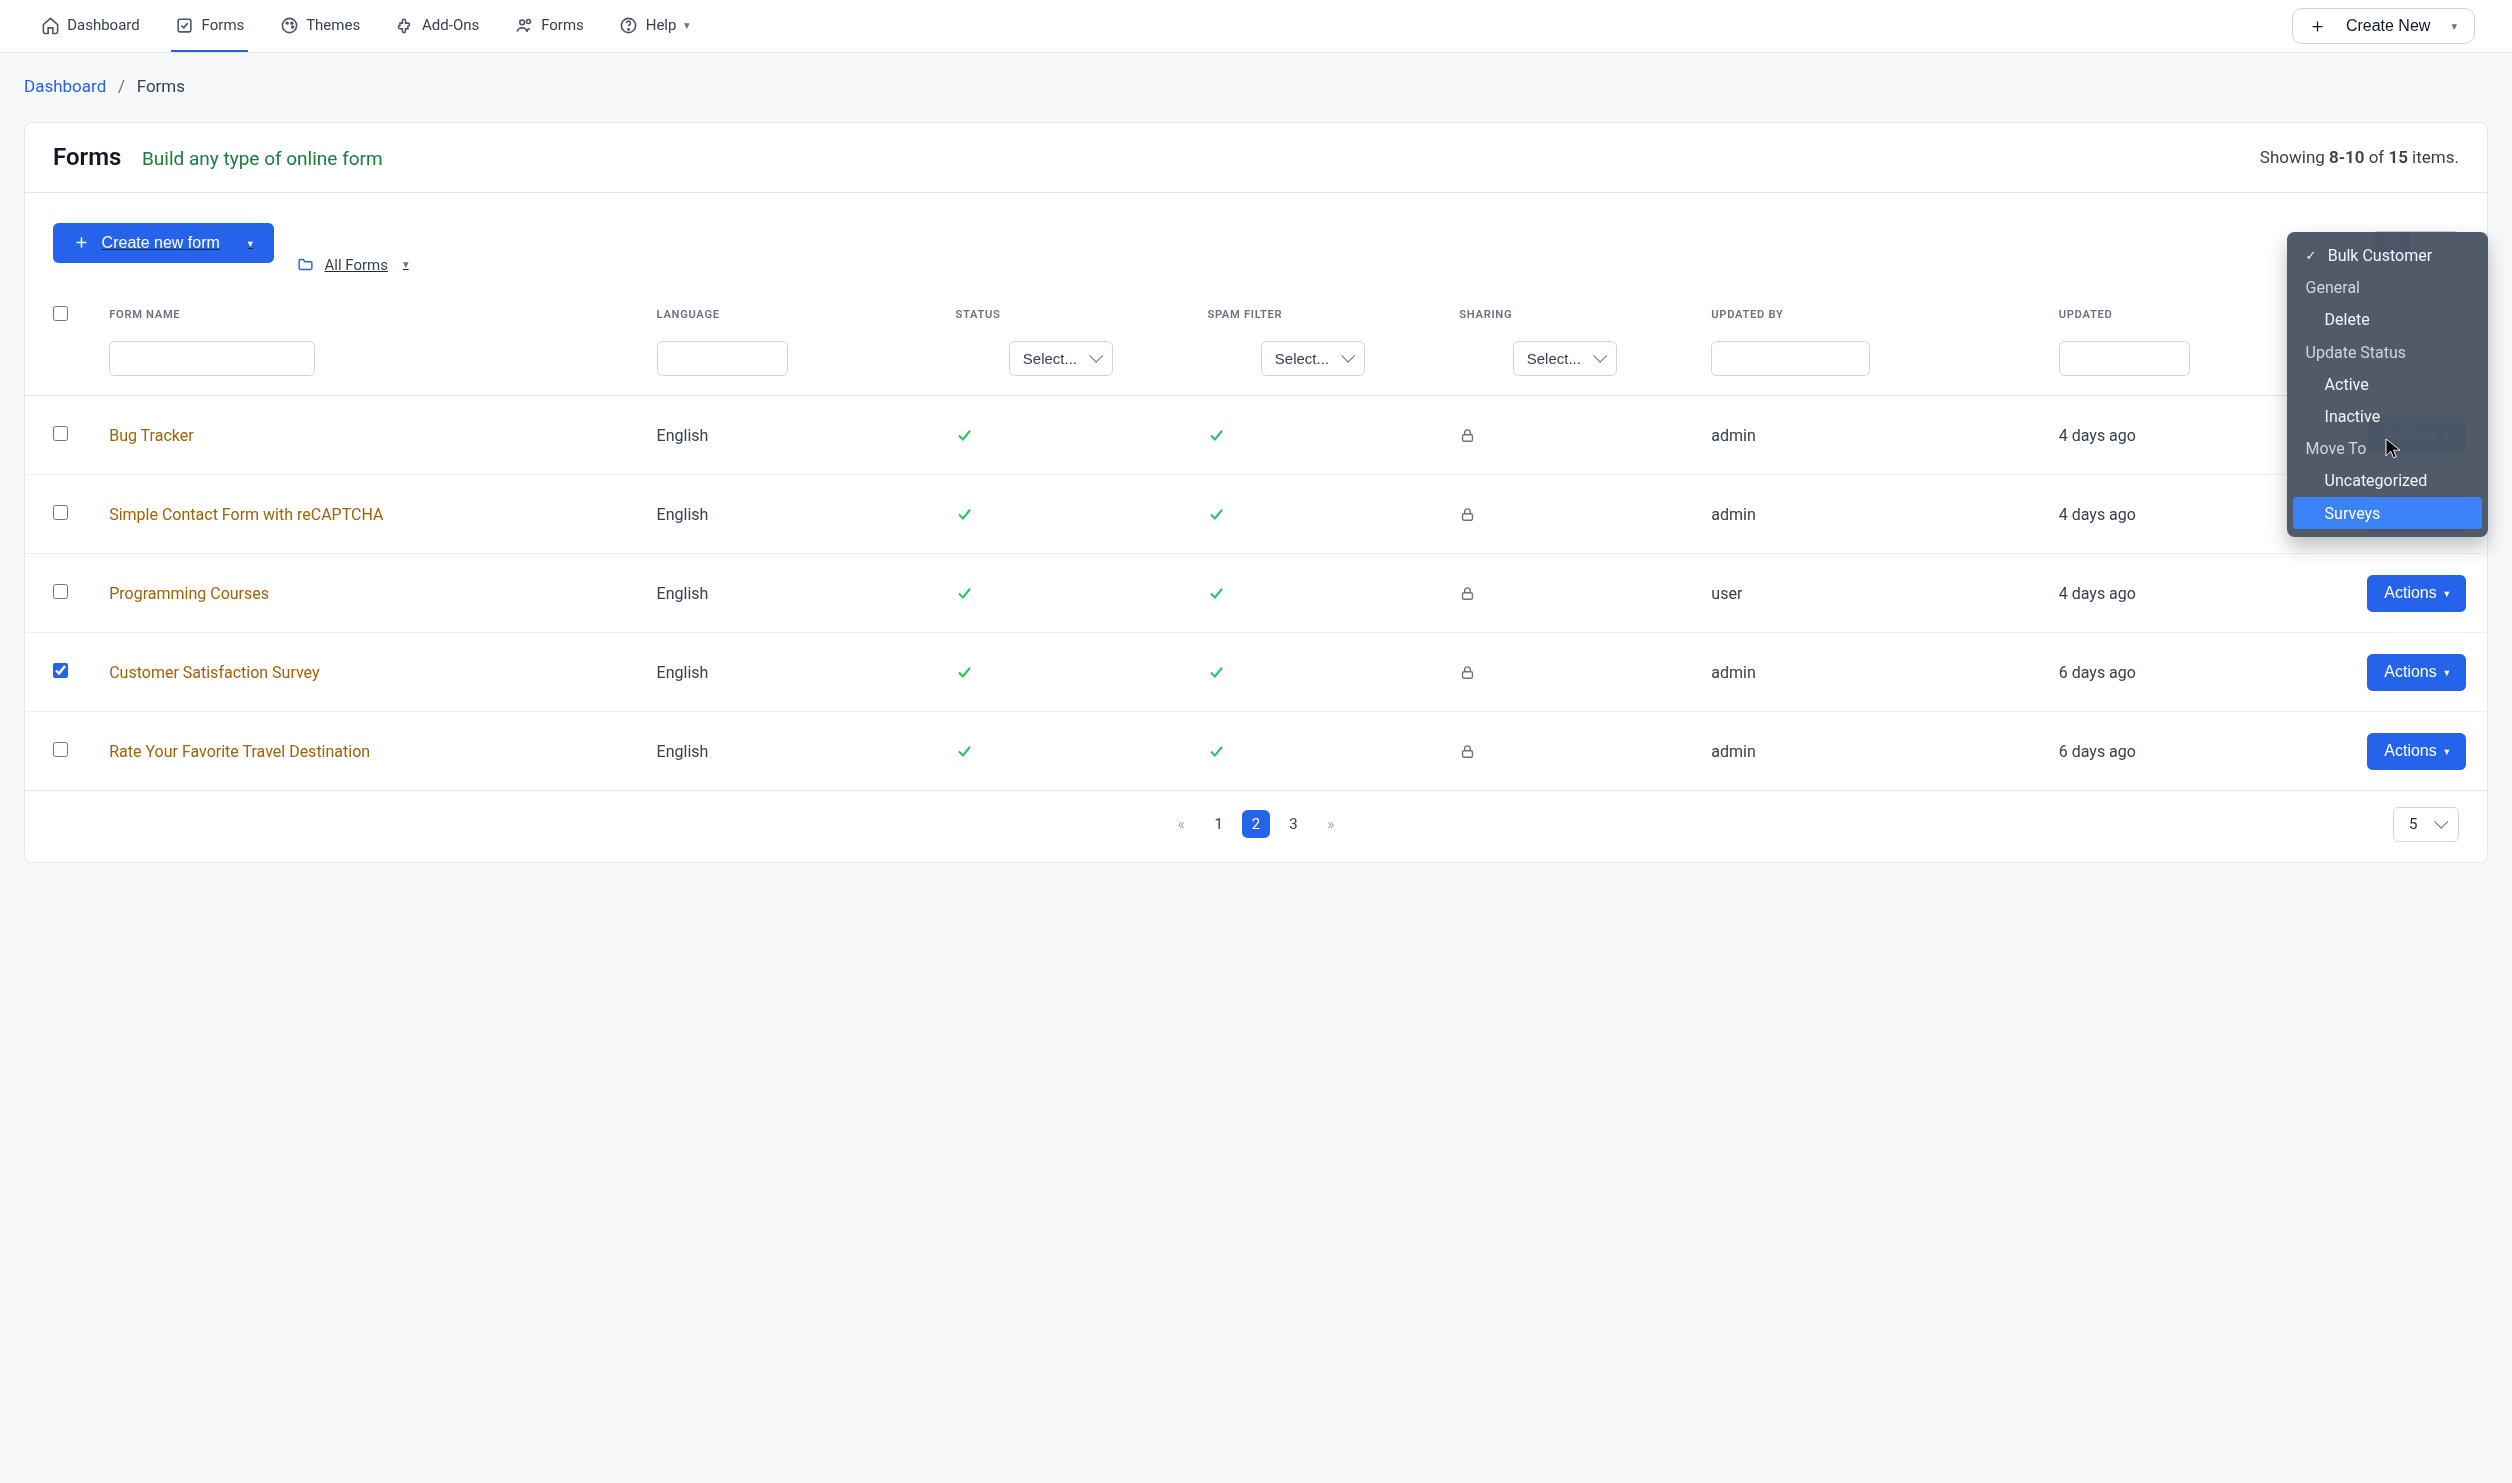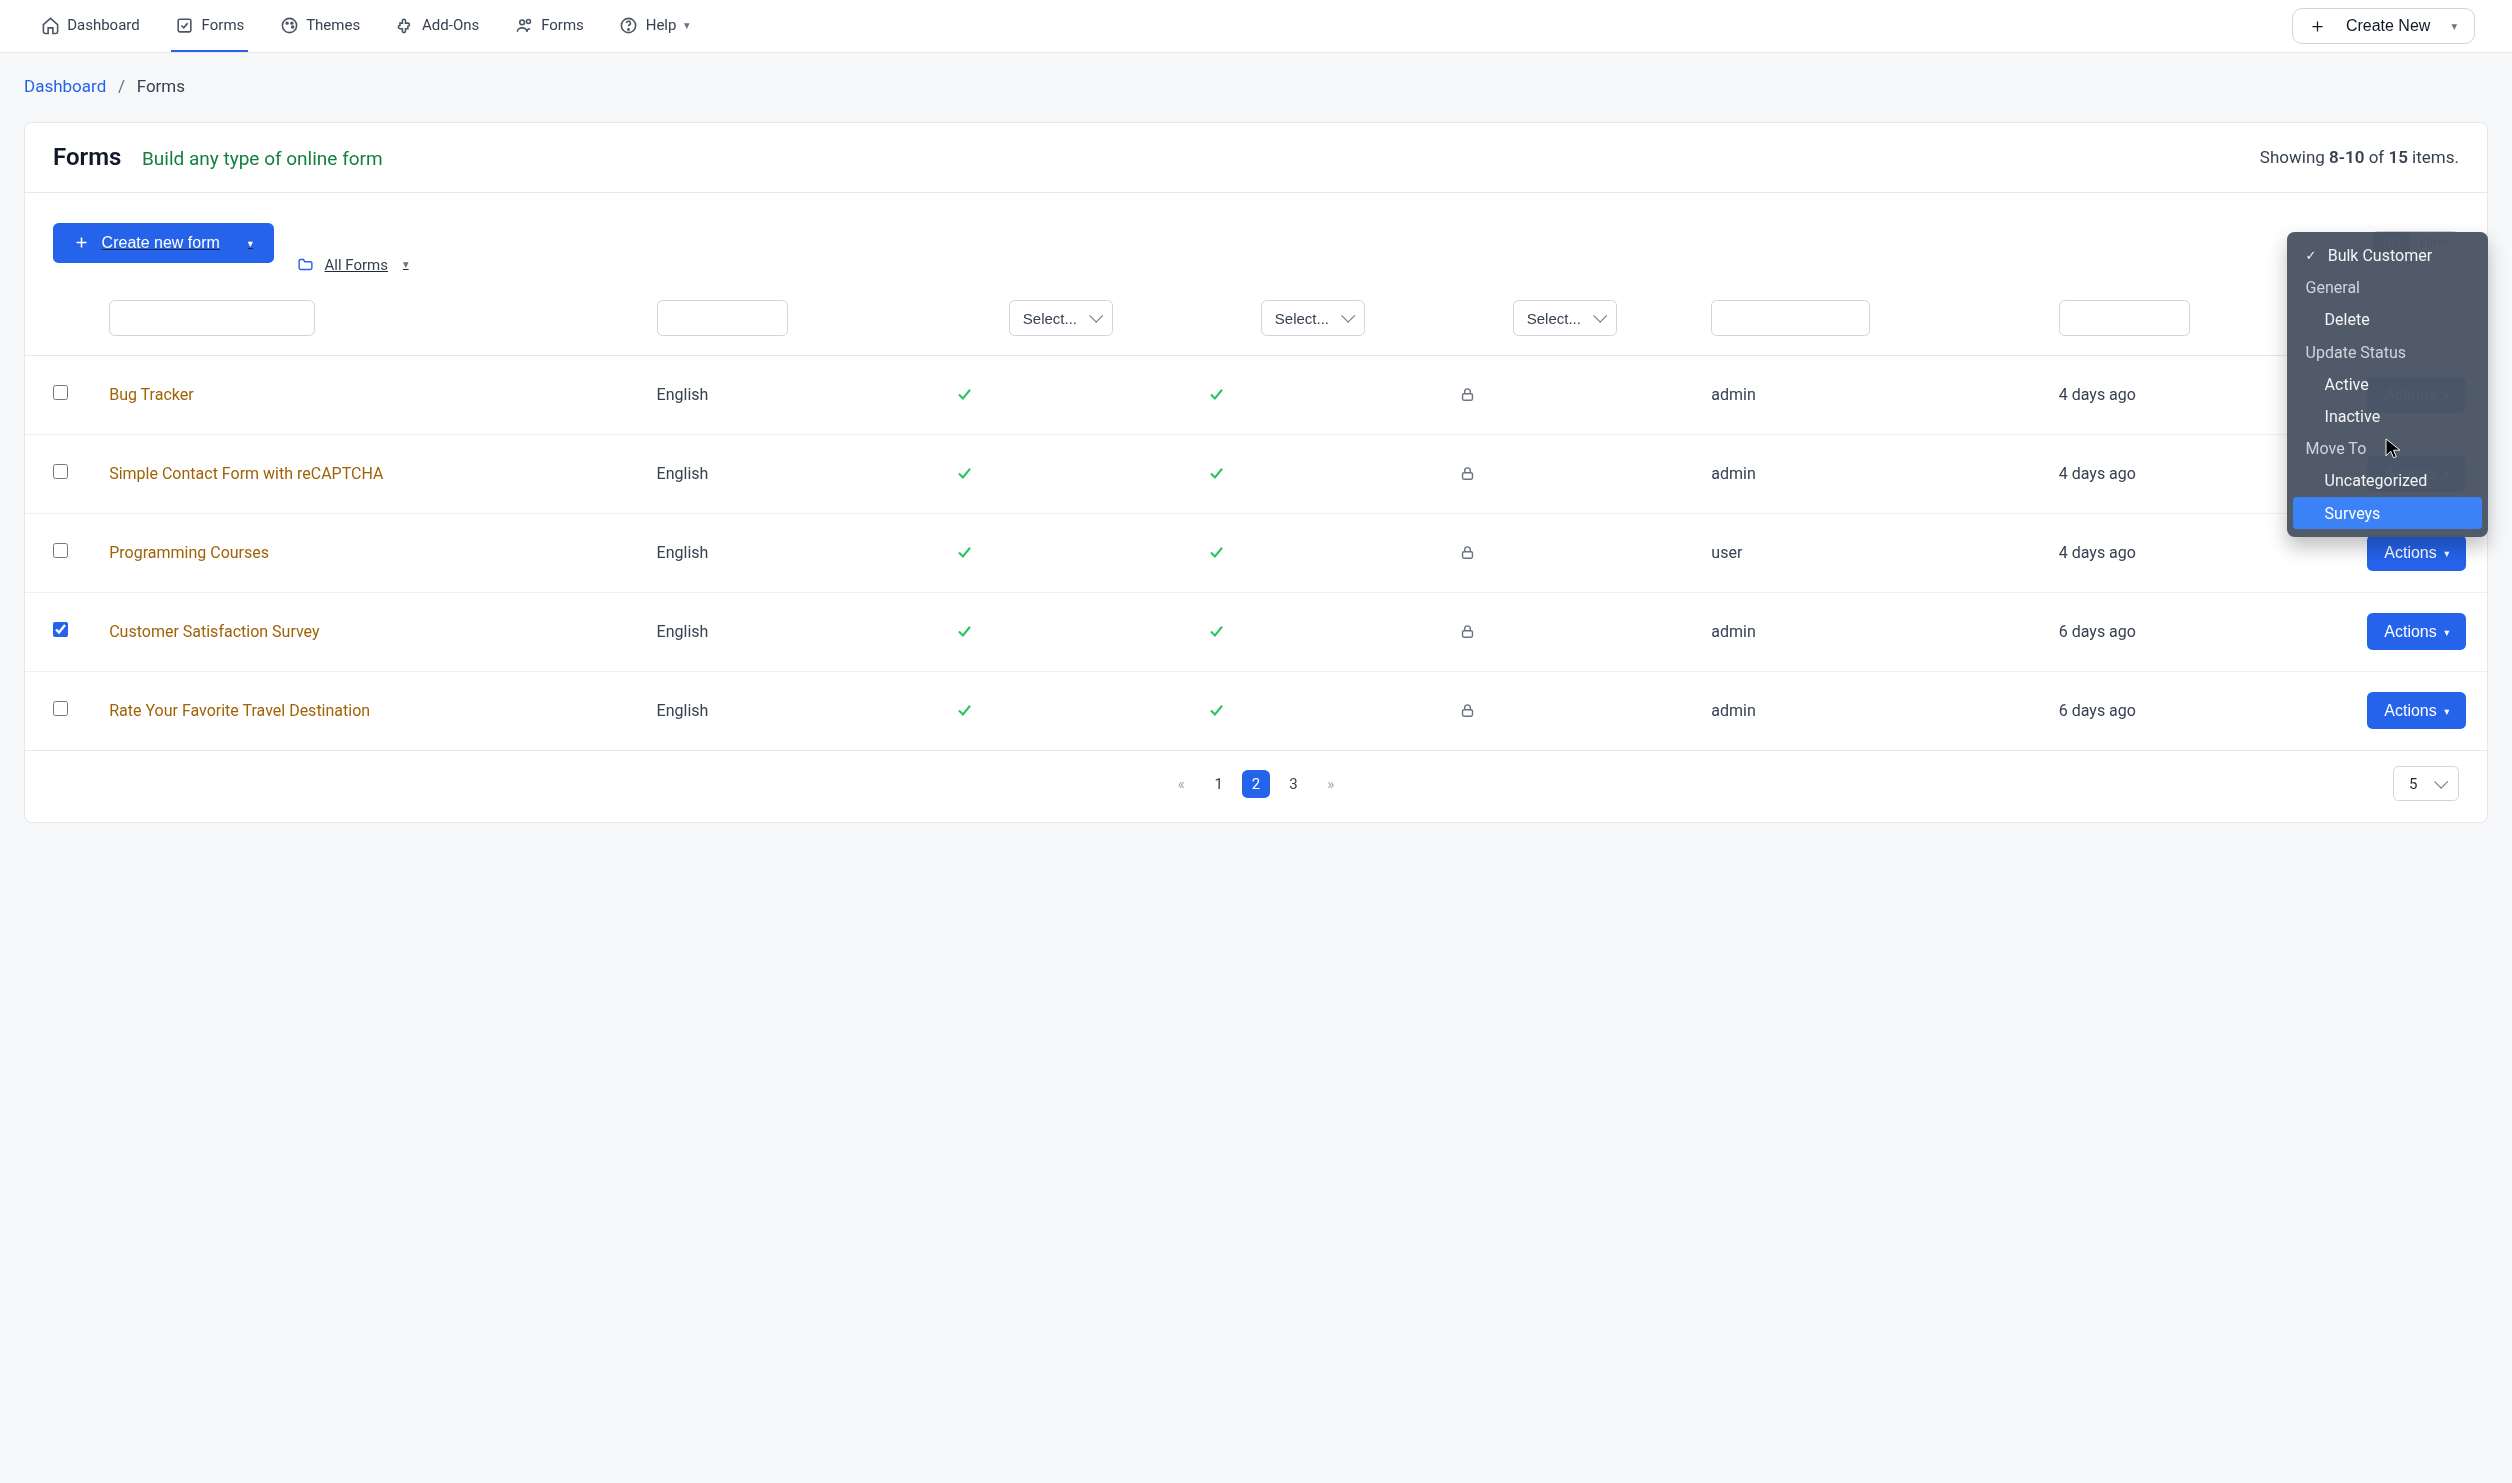--- a/index.html
+++ b/index.html
@@ -207,20 +207,31 @@
       <div class="on-filter">
         <span class="on">ON</span>
         <span class="filter">Filter</span>
       </div>
     </div>
   </div>
 
   <div class="table-wrap">
     <table class="tbl">
       <thead>
+        <tr>
+          <th><input type="checkbox" style=""></th>
+          <th>FORM NAME</th>
+          <th>LANGUAGE</th>
+          <th class="cell-center">STATUS</th>
+          <th class="cell-center">SPAM FILTER</th>
+          <th class="cell-center">SHARING</th>
+          <th>UPDATED BY</th>
+          <th>UPDATED</th>
+          <th></th>
+        </tr>
         <tr class="filter-row">
           <td></td>
           <td><input class="filter-input" style=""></td>
           <td><input class="filter-input" style="max-width: 131px;"></td>
           <td class="cell-center"><span class="select-wrap"><select class="filter-select"><option>Select...</option></select></span></td>
           <td class="cell-center"><span class="select-wrap"><select class="filter-select"><option>Select...</option></select></span></td>
           <td class="cell-center"><span class="select-wrap"><select class="filter-select"><option>Select...</option></select></span></td>
           <td><input class="filter-input" style="max-width: 159px;"></td>
           <td><input class="filter-input" style="max-width: 131px;"></td>
           <td></td>

